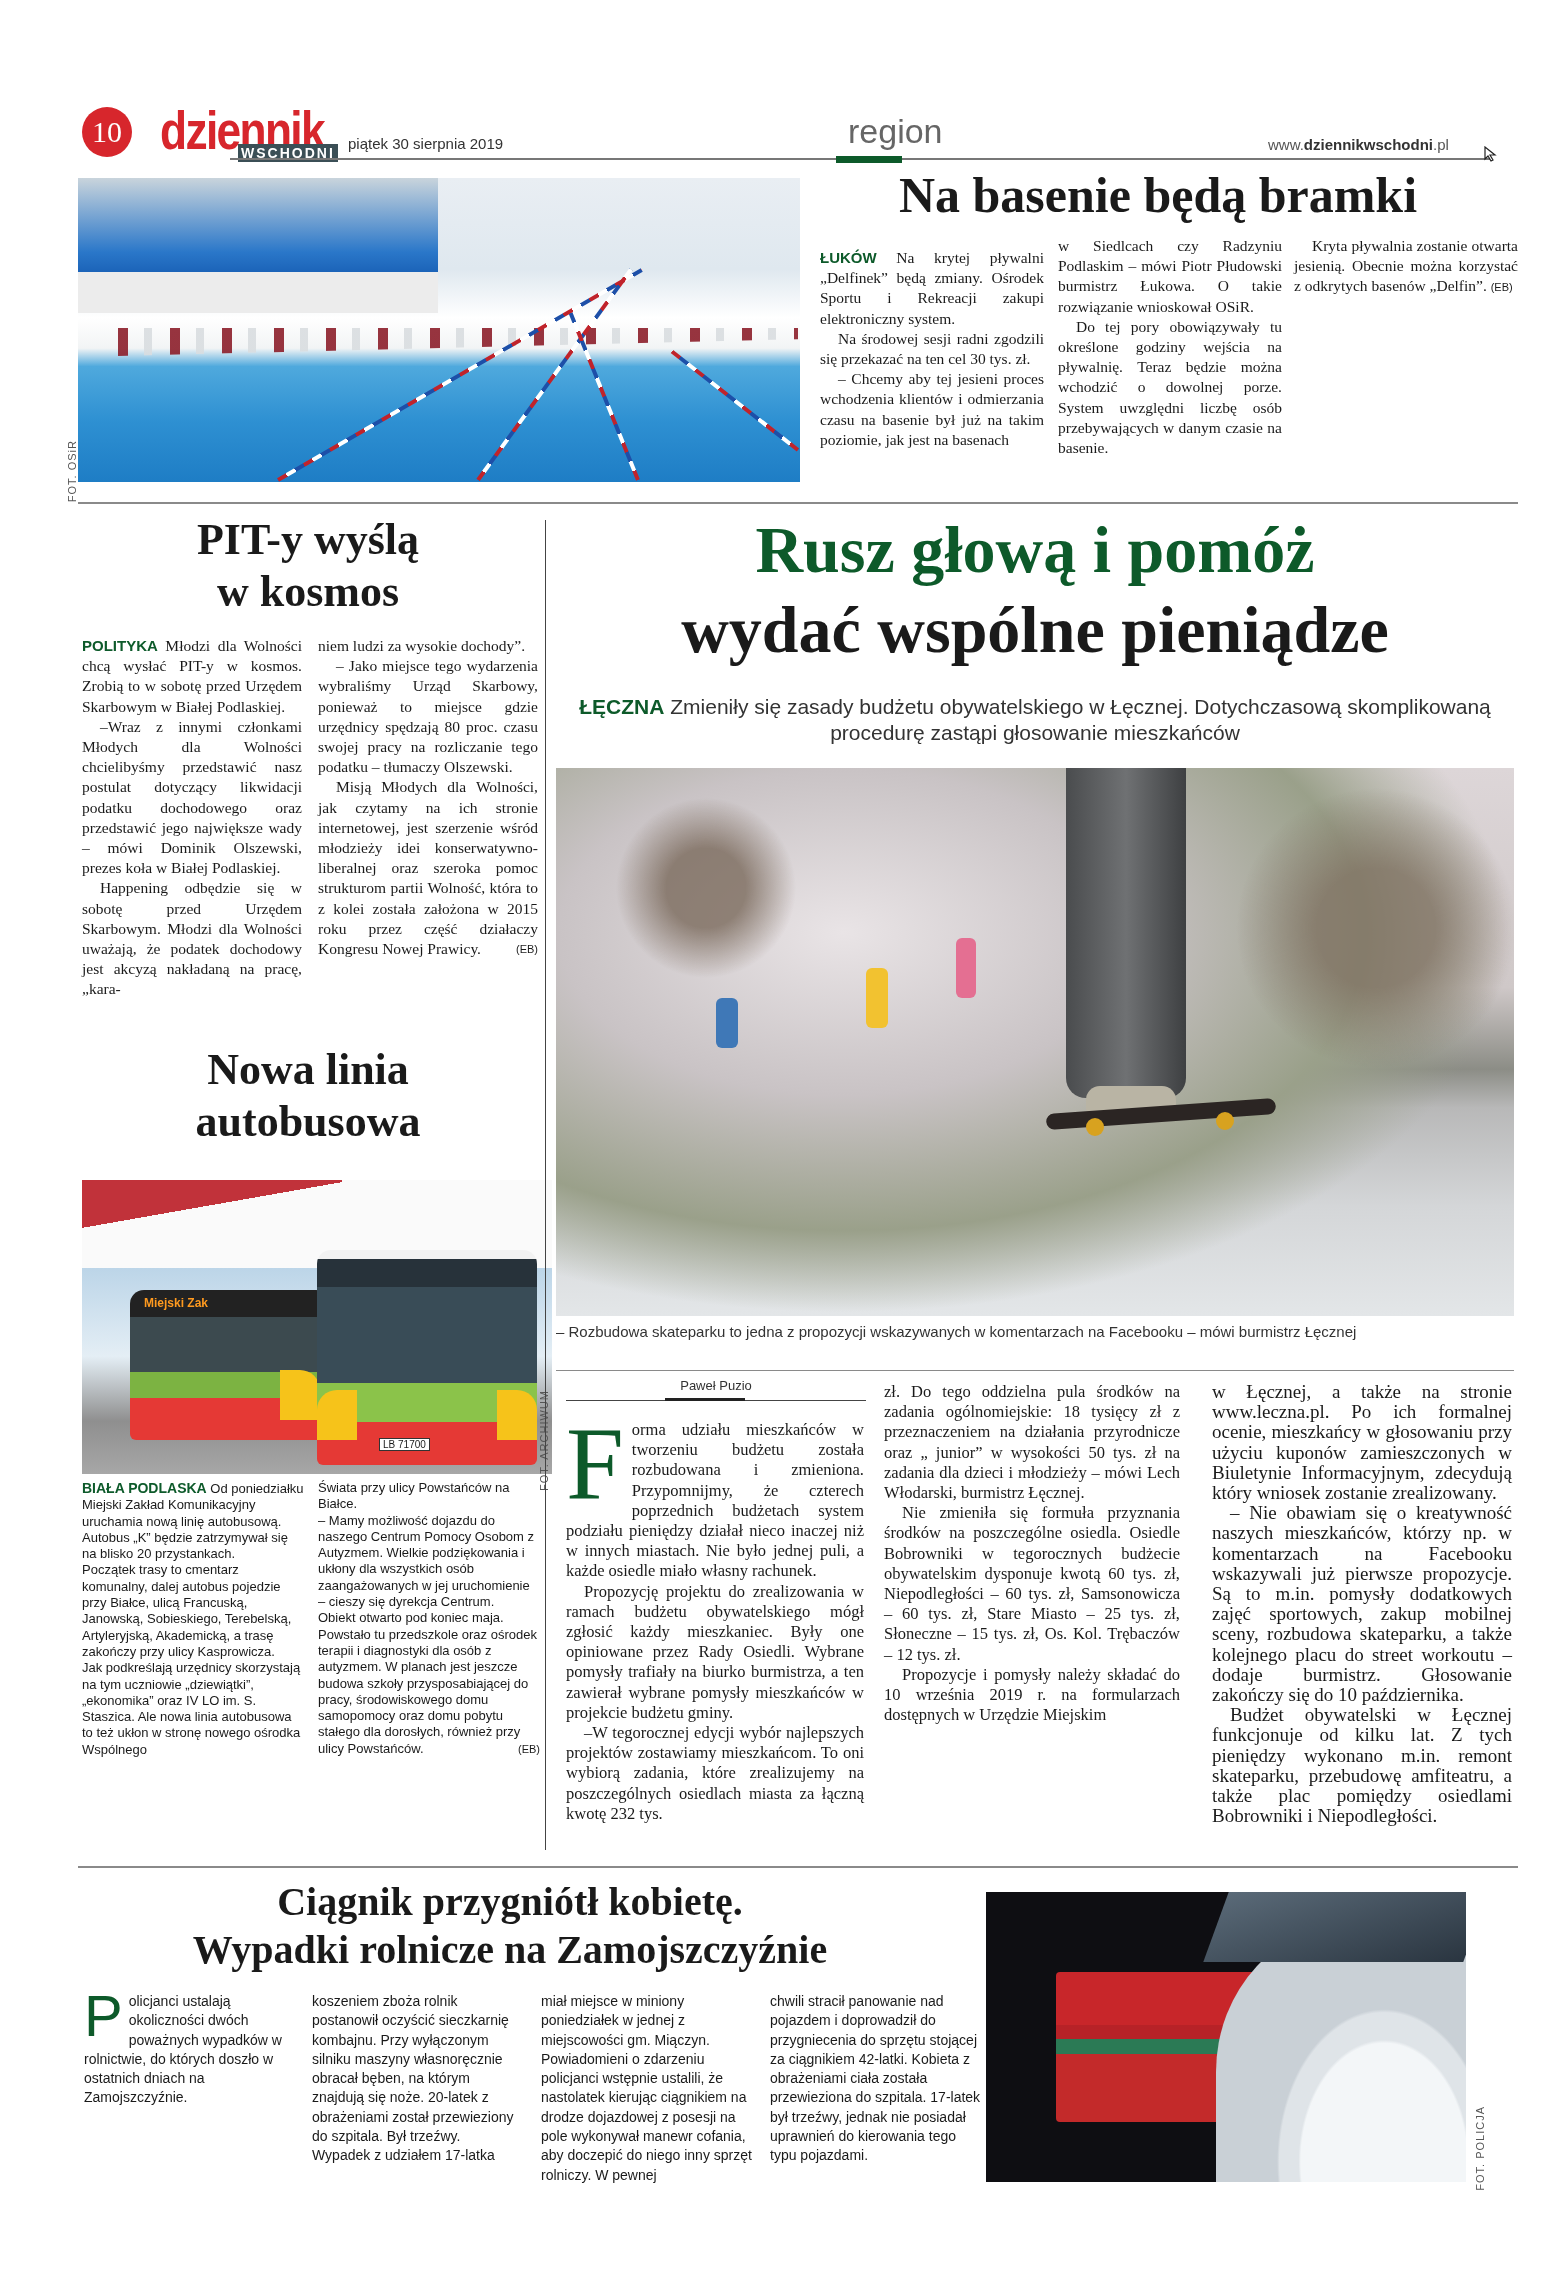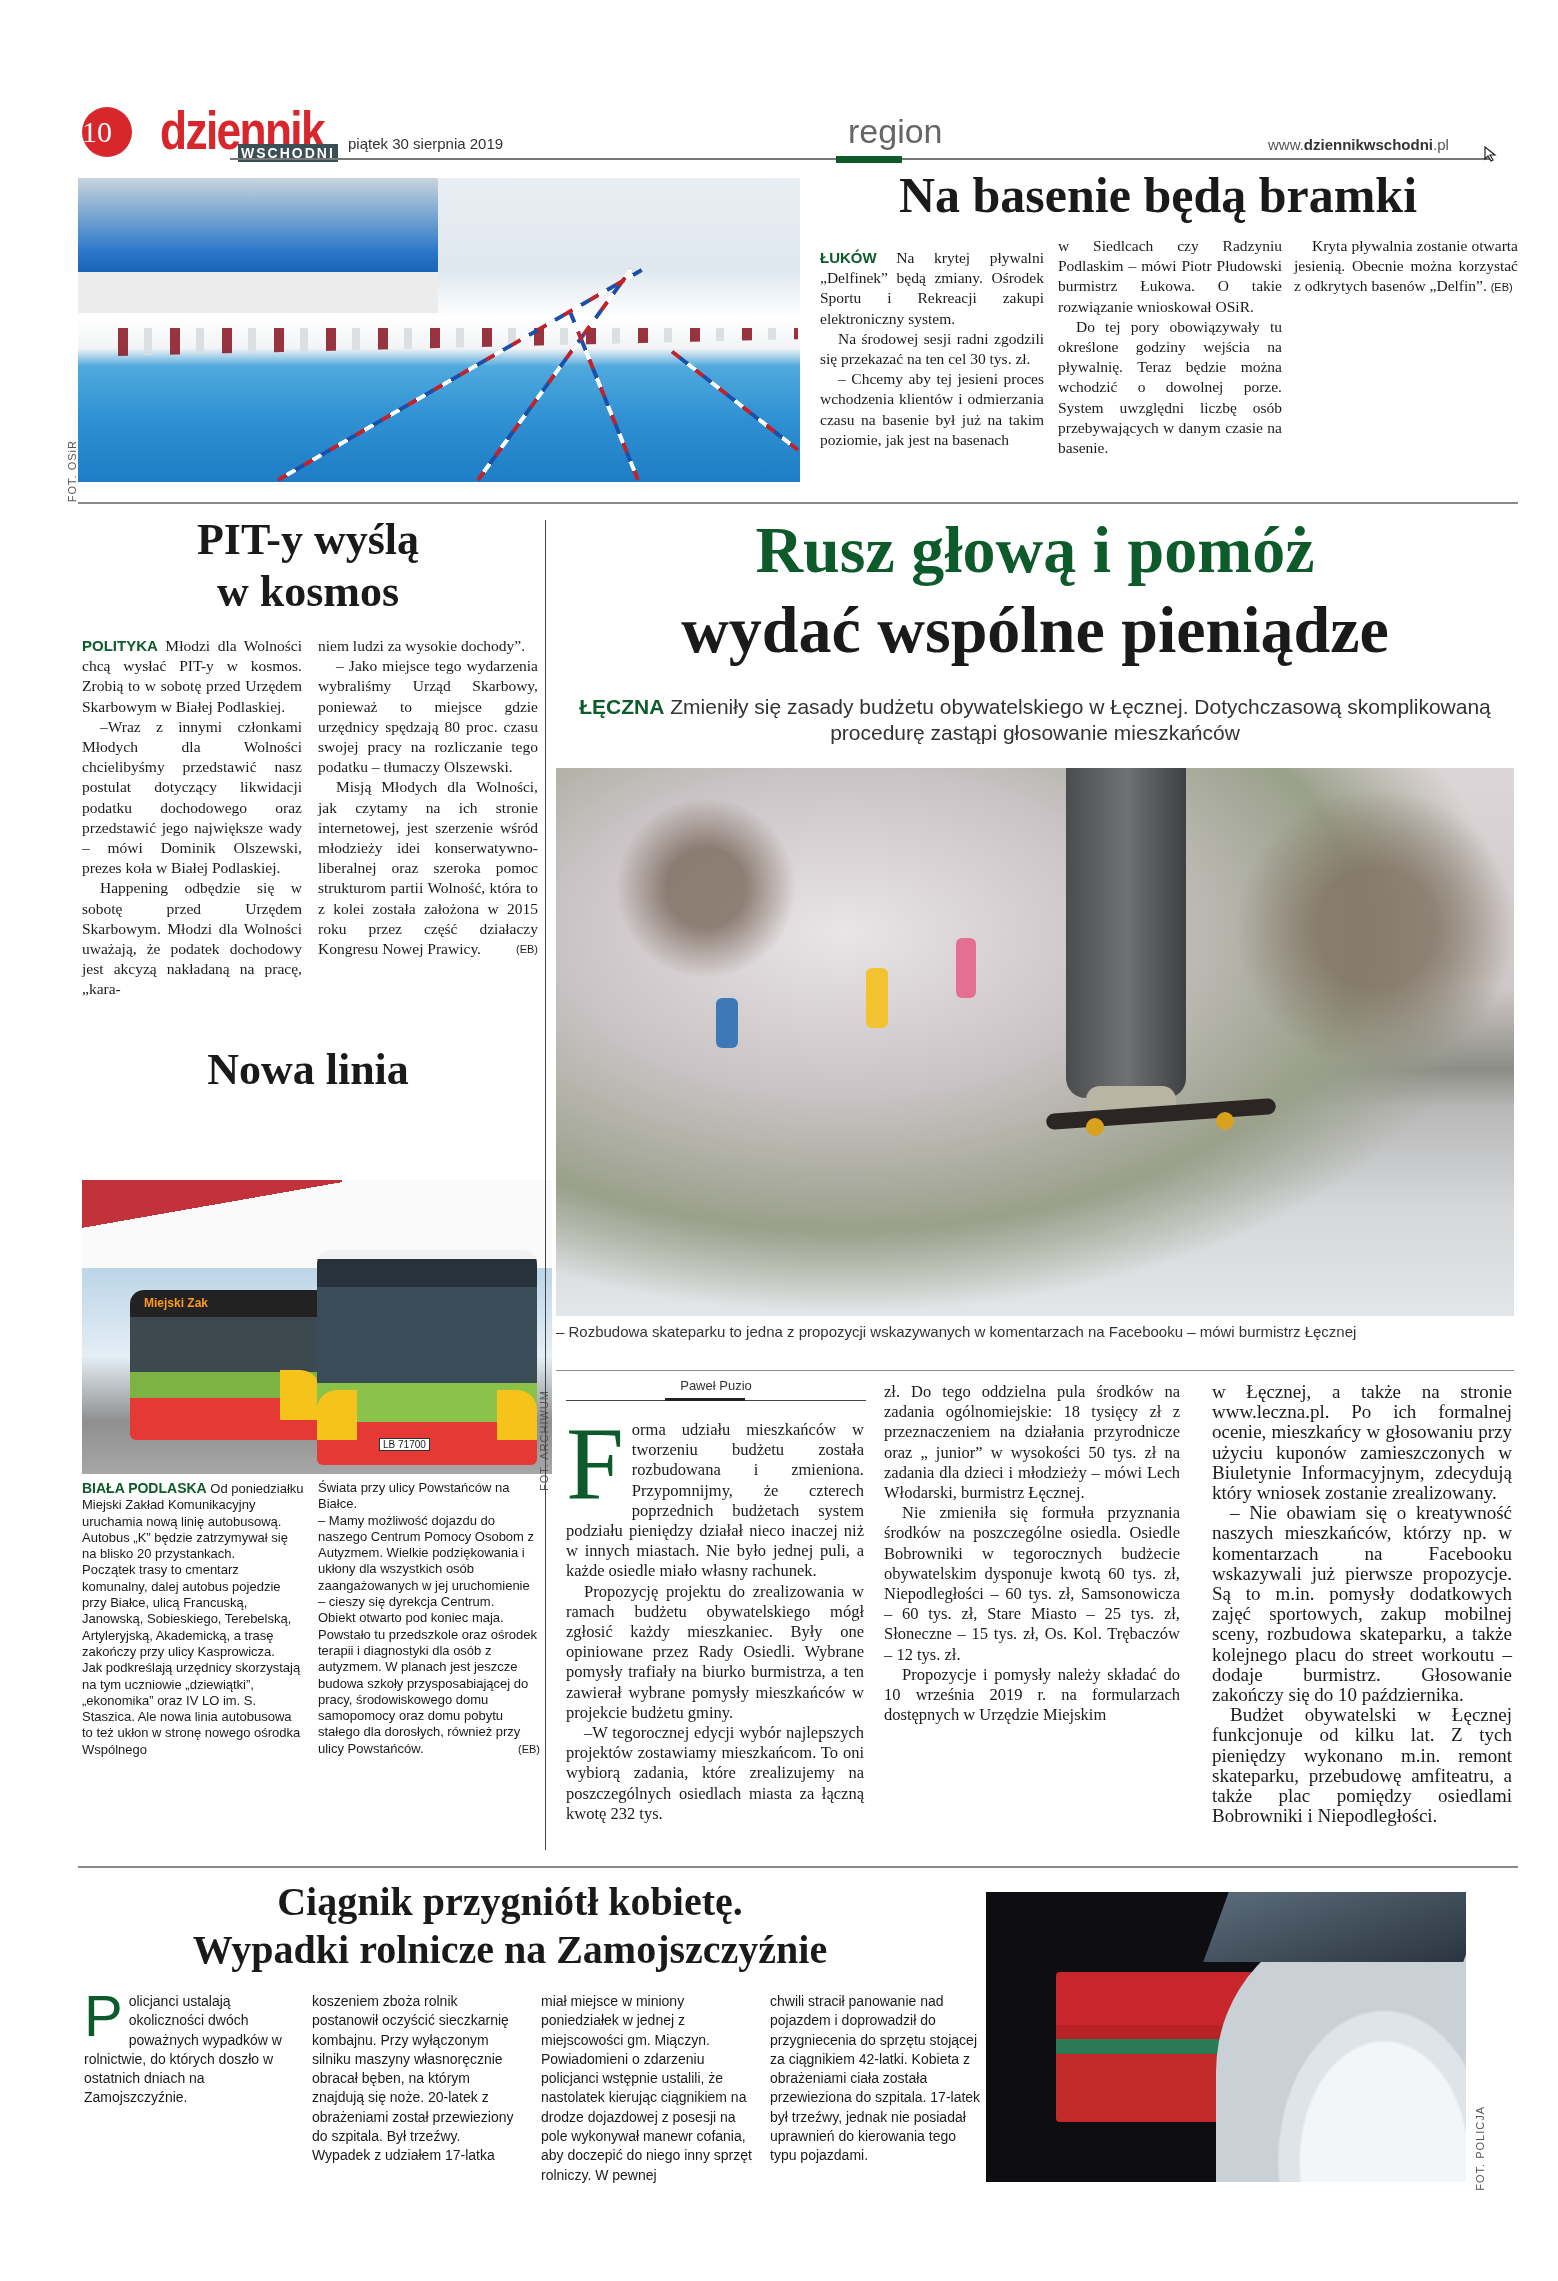--- a/index.html
+++ b/index.html
@@ -2,21 +2,21 @@
 <html><head>
 <meta charset="utf-8">
 <style>
   * { box-sizing: border-box; margin: 0; padding: 0; }
   html, body { width: 1558px; height: 2281px; background: #fff; overflow: hidden; }
   body { position: relative; font-family: "Liberation Serif", "DejaVu Serif", serif; color: #1a1a1a; }
   .abs { position: absolute; }
 
   
   .page-num { left: 82px; top: 107px; width: 50px; height: 50px; border-radius: 50%; background: #d7262c; color: #fff;
-    font-family: "Liberation Serif", serif; font-size: 30px; line-height: 50px; text-align: left; }
+    font-family: "Liberation Serif", serif; font-size: 30px; line-height: 50px; text-align: center; }
   .logo { left: 160px; top: 100px; font-family: "Liberation Sans", sans-serif; font-weight: bold; font-size: 54px; letter-spacing: -2px;
     color: #d7262c; line-height: 60px; transform: scaleX(0.82); transform-origin: left; }
   .logo-sub { left: 238px; top: 144px; background: #3b4f56; color: #fff; font-family: "Liberation Sans", sans-serif; font-size: 14px;
     font-weight: bold; letter-spacing: 2px; padding: 1px 3px; }
   .date { left: 348px; top: 135px; font-family: "Liberation Sans", sans-serif; font-size: 15px; color: #333; }
   .hdr-rule { left: 230px; top: 158px; width: 1262px; height: 2px; background: #777; }
   .section { left: 848px; top: 112px; font-family: "Liberation Sans", sans-serif; font-size: 34px; color: #666; font-weight: 300; }
   .section-bar { left: 836px; top: 156px; width: 66px; height: 7px; background: #0d5a2a; }
   .site { left: 1268px; top: 136px; font-family: "Liberation Sans", sans-serif; font-size: 15px; color: #555; }
   .site b { color: #333; }
@@ -122,20 +122,21 @@
   <p>Happening odbędzie się w sobotę przed Urzędem Skarbowym. Młodzi dla Wolności uważają, że podatek dochodowy jest akcyzą nakładaną na pracę, „kara-</p>
 </div>
 <div class="abs txt" style="left:318px;top:636px;width:220px;">
   <p class="first">niem ludzi za wysokie dochody”.</p>
   <p>– Jako miejsce tego wydarzenia wybraliśmy Urząd Skarbowy, ponieważ to miejsce gdzie urzędnicy spędzają 80 proc. czasu swojej pracy na rozliczanie tego podatku – tłumaczy Olszewski.</p>
   <p><span>Misją Młodych dla Wolności, jak czytamy na ich stronie internetowej, jest szerzenie wśród młodzieży idei konserwatywno-liberalnej oraz szeroka pomoc strukturom partii Wolność, która to z kolei została założona w 2015 roku przez część działaczy Kongresu Nowej Prawicy.</span> <span class="sig">(EB)</span></p>
 </div>
 
 <div class="abs h-serif" style="left:78px;top:1044px;width:460px;font-size:44px;line-height:52px;">
   <div>Nowa linia</div>
+  <div>autobusowa</div>
 </div>
 <div class="abs photo bus">
   <div class="roof"></div>
   <div class="b1">
     <div style="position:absolute;left:14px;top:6px;font-family:'Liberation Sans',sans-serif;font-weight:bold;font-size:12px;color:#ff9a1f;">Miejski Zak</div>
     <div class="y" style="left:150px;top:80px;"></div>
   </div>
   <div class="b2">
     <div class="y" style="left:0;top:140px;border-radius:20px 0 0 0;"></div>
     <div class="y" style="left:180px;top:140px;"></div>

